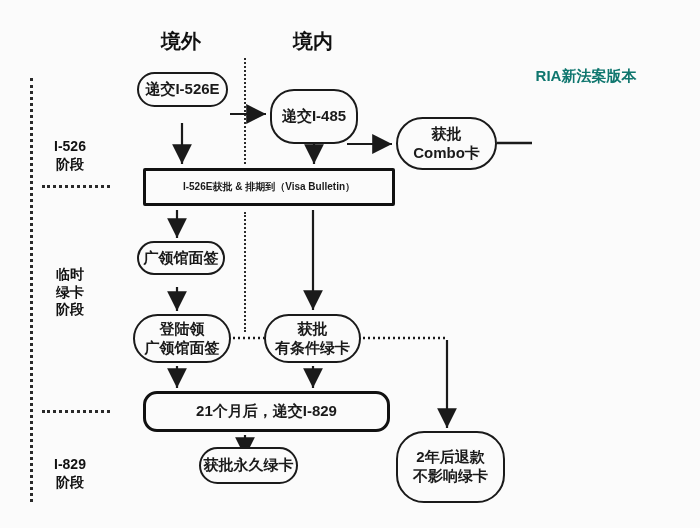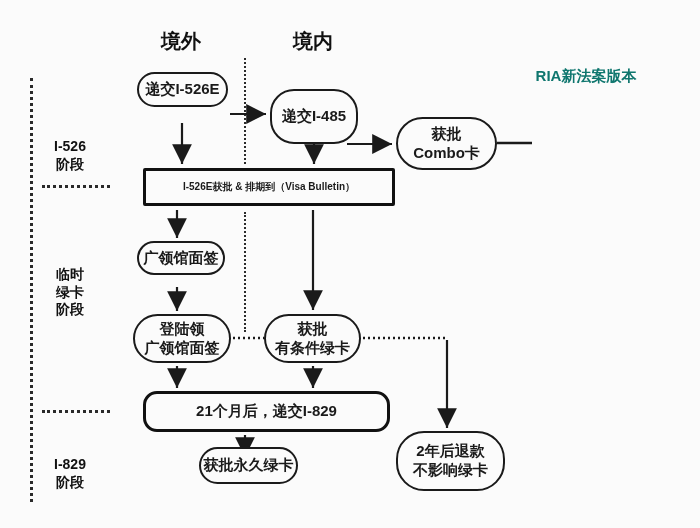--- a/index.html
+++ b/index.html
@@ -18,21 +18,21 @@
   .pill{border:2.5px solid #1a1a1a;border-radius:24px;font-size:15px;}
   .proc{border:3px solid #111;border-radius:2px;font-size:15px;}
   
   #p1{left:137px;top:72px;width:91px;height:35px;}
   #p2{left:270px;top:89px;width:88px;height:55px;}
   #p3{left:396px;top:117px;width:101px;height:53px;border-radius:27px;}
   #p4{left:532px;top:116px;width:101px;height:53px;border-radius:27px;}
   #p5{left:137px;top:241px;width:88px;height:34px;}
   #p6{left:133px;top:314px;width:98px;height:49px;border-radius:25px;}
   #p7{left:264px;top:314px;width:97px;height:49px;border-radius:25px;}
-  #p8{left:396px;top:431px;width:109px;height:60px;border-radius:28px;}
+  #p8{left:396px;top:431px;width:109px;height:72px;border-radius:28px;}
   #p9{left:199px;top:447px;width:99px;height:37px;}
   #r1{left:143px;top:168px;width:252px;height:38px;font-size:10px;}
   #r2{left:143px;top:391px;width:247px;height:41px;border-radius:14px;}
   
   .col-label{position:absolute;z-index:2;font-weight:bold;font-size:20px;
     width:80px;text-align:center;color:#111;}
   #col-left{left:141px;top:28px;}
   #col-right{left:273px;top:28px;}
   #badge{position:absolute;left:506px;top:25px;width:166px;height:39px;z-index:2;
     display:flex;align-items:center;justify-content:center;

